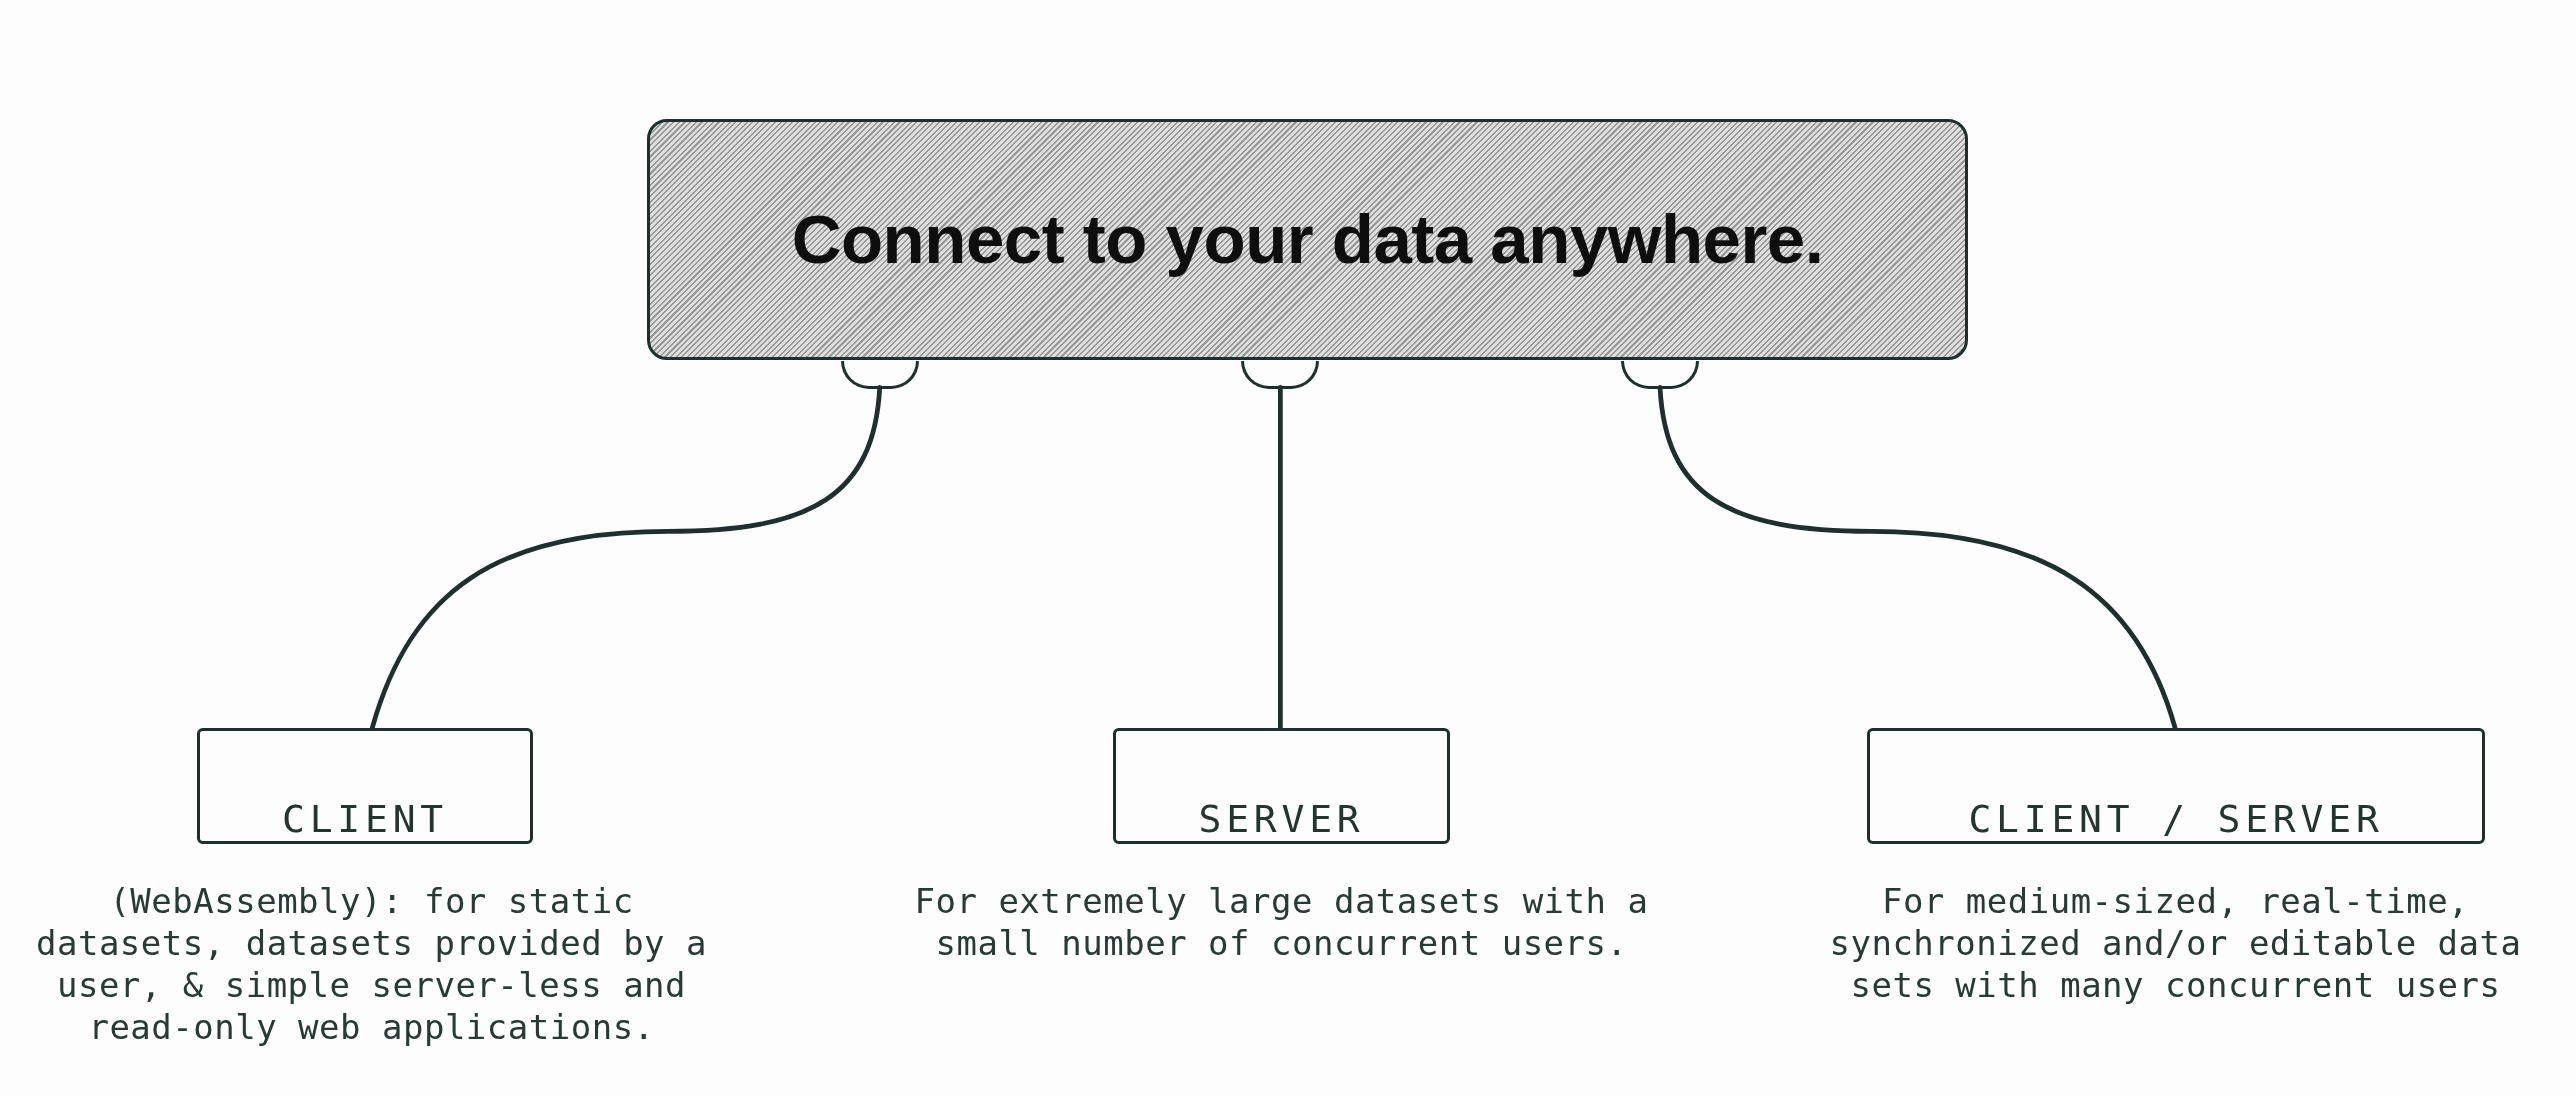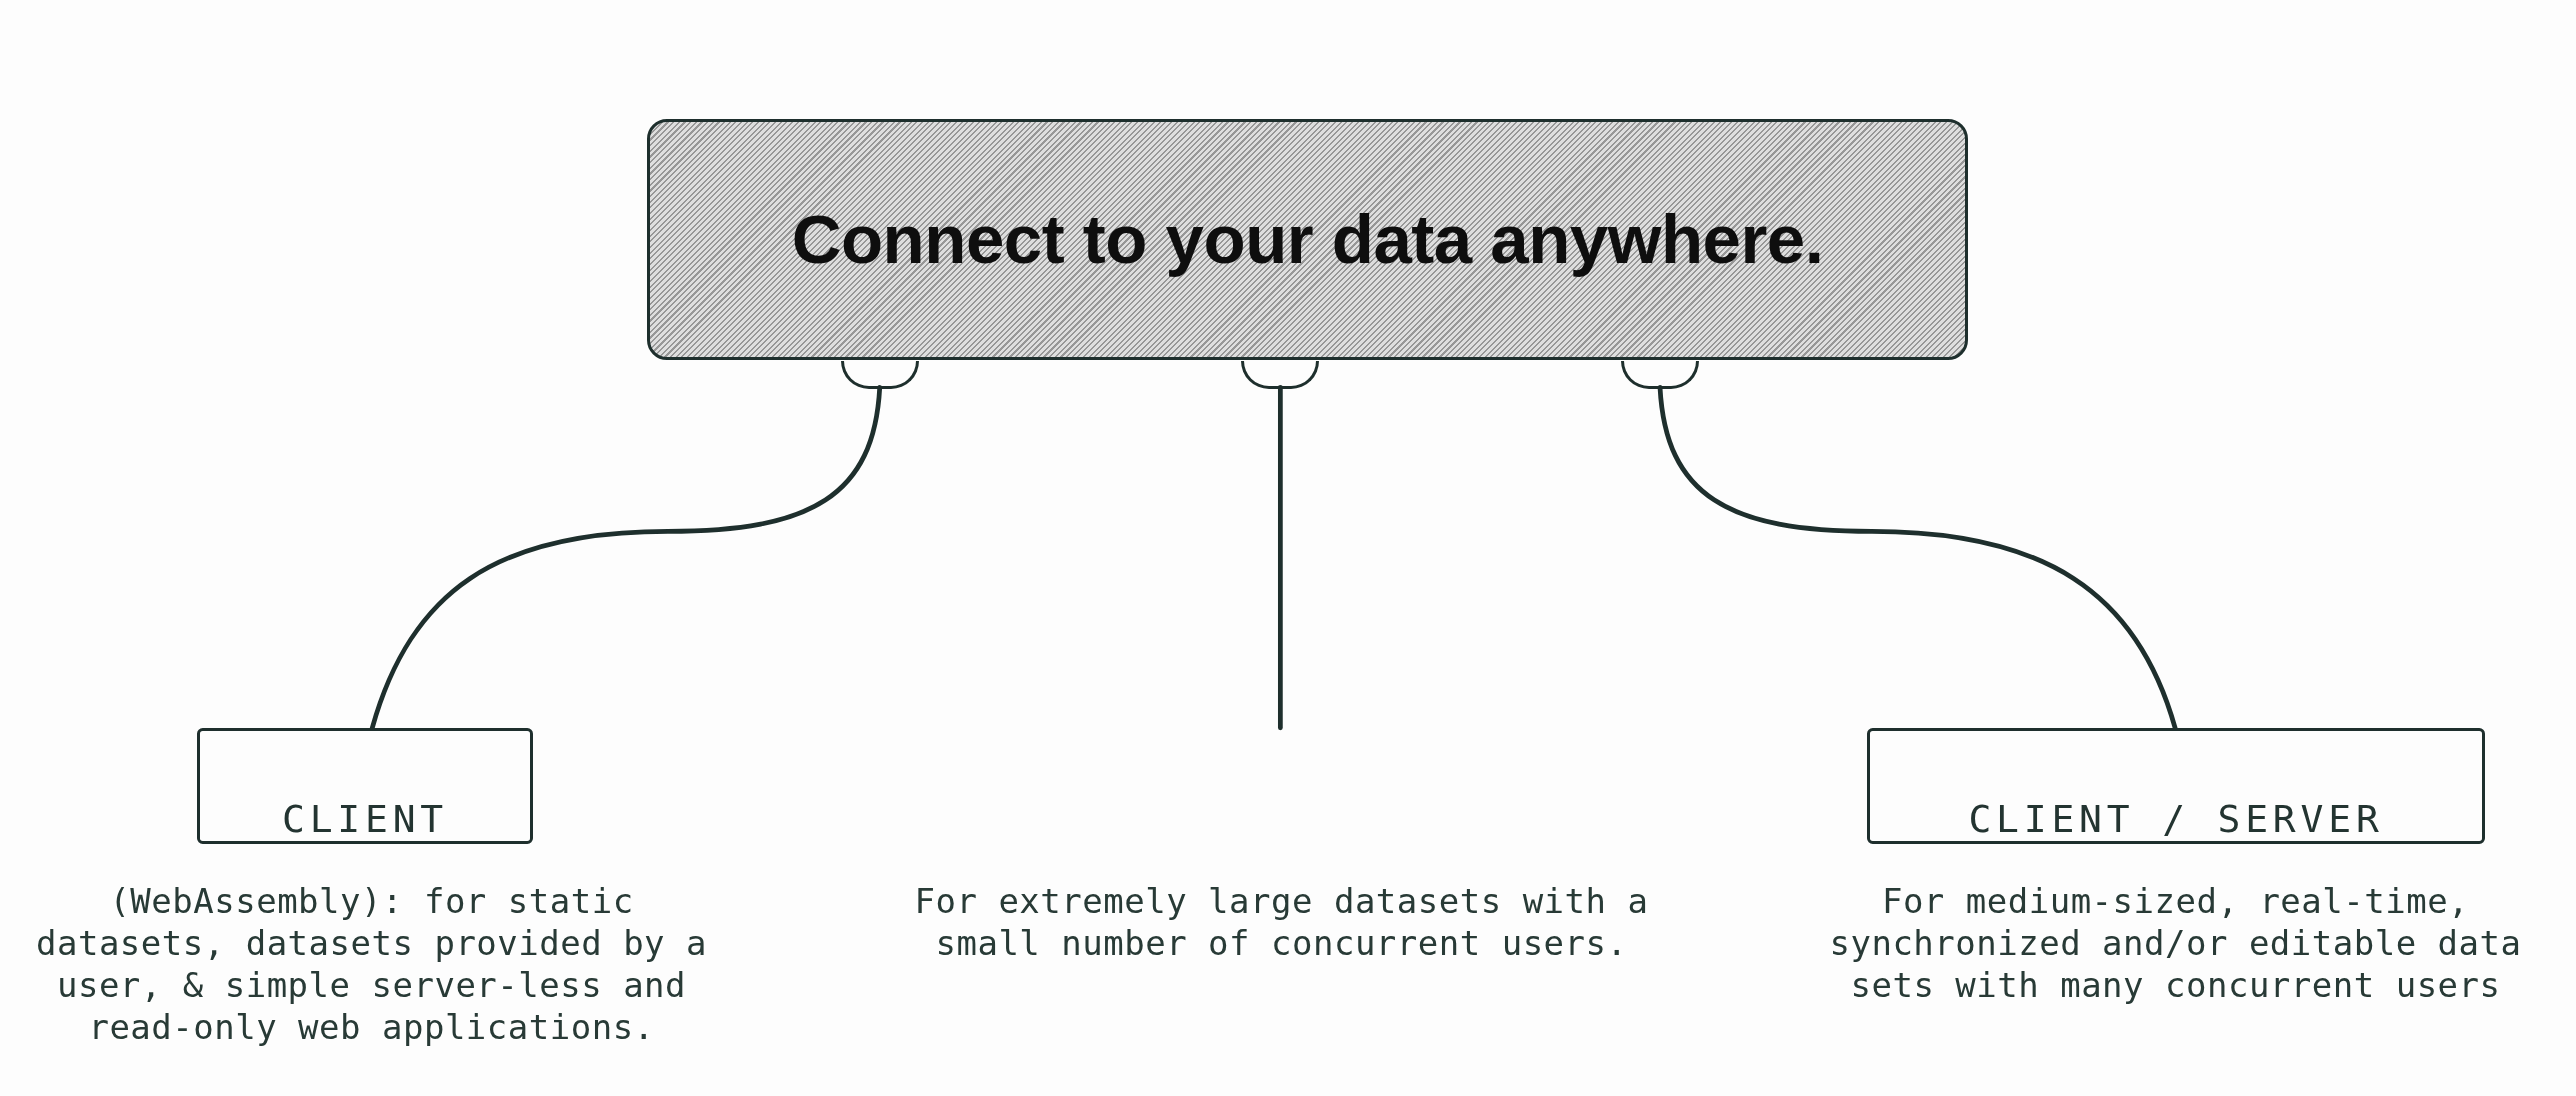--- a/index.html
+++ b/index.html
@@ -131,20 +131,23 @@
   <svg class="connectors" viewBox="0 0 2700 1149" xmlns="http://www.w3.org/2000/svg">
     <path d="M 922 406 C 916 520, 850 557, 700 557 C 520 557, 430 620, 390 763"></path>
     <path d="M 1342 406 L 1342 763"></path>
     <path d="M 1740 406 C 1746 520, 1812 557, 1962 557 C 2142 557, 2240 620, 2280 763"></path>
   </svg>
 
   <div class="node-box node-box-client">
     <span class="node-label">CLIENT</span>
   </div>
 
+  <div class="node-box node-box-server">
+    <span class="node-label">SERVER</span>
+  </div>
 
   <div class="node-box node-box-client-server">
     <span class="node-label">CLIENT / SERVER</span>
   </div>
 
   <div class="node-desc node-desc-client">(WebAssembly): for static
 datasets, datasets provided by a
 user, &amp; simple server-less and
 read-only web applications.</div>
 

